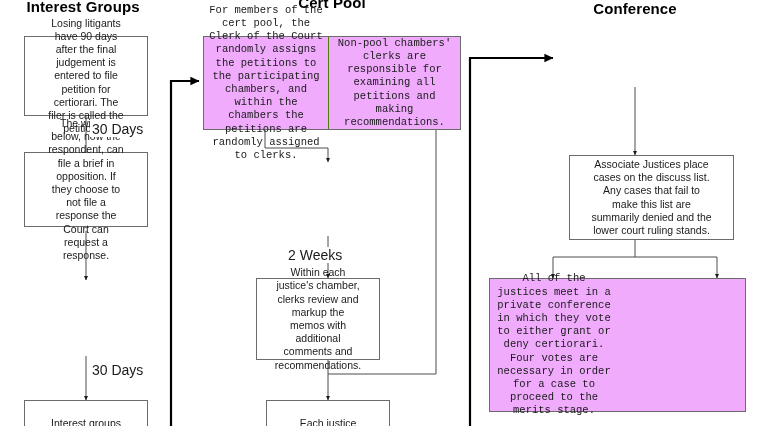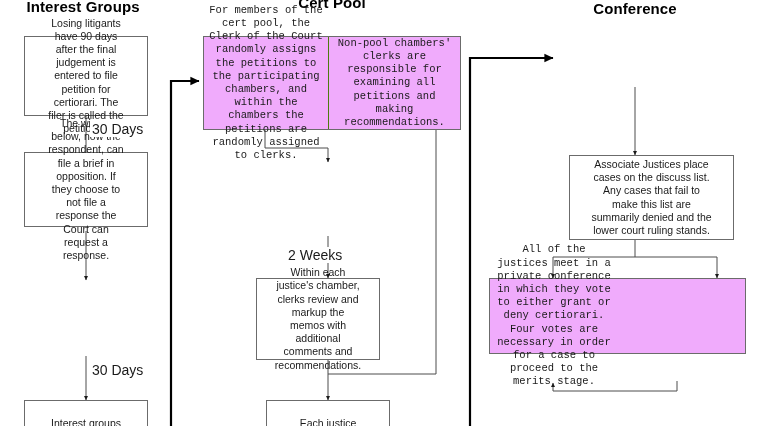--- a/index.html
+++ b/index.html
@@ -162,17 +162,17 @@
 
   <div class="node" style="left:256px; top:278px; width:124px; height:82px;">Within each justice's chamber, clerks review and markup the memos with additional comments and recommendations.</div>
 
   <div class="node" style="left:266px; top:400px; width:124px; height:60px;">Each justice reviews their</div>
 
   <div class="edge-label" style="left:286px; top:247px;">2 Weeks</div>
 
 
   <div class="node" style="left:553px; top:155px; width:165px; height:85px;margin-left:16px;">Associate Justices place cases on the discuss list. Any cases that fail to make this list are summarily denied and the lower court ruling stands.</div>
 
-  <div class="node-pair" style="left:489px; top:278px; width:257px; height:76px;">
+  <div class="node-pair" style="left:489px; top:278px; width:257px; height:134px;">
     <div class="half" style="width:128px;">All of the justices meet in a private conference in which they vote to either grant or deny certiorari. Four votes are necessary in order for a case to proceed to the merits stage.</div>
   </div>
 
 </div>
 
 </body></html>

